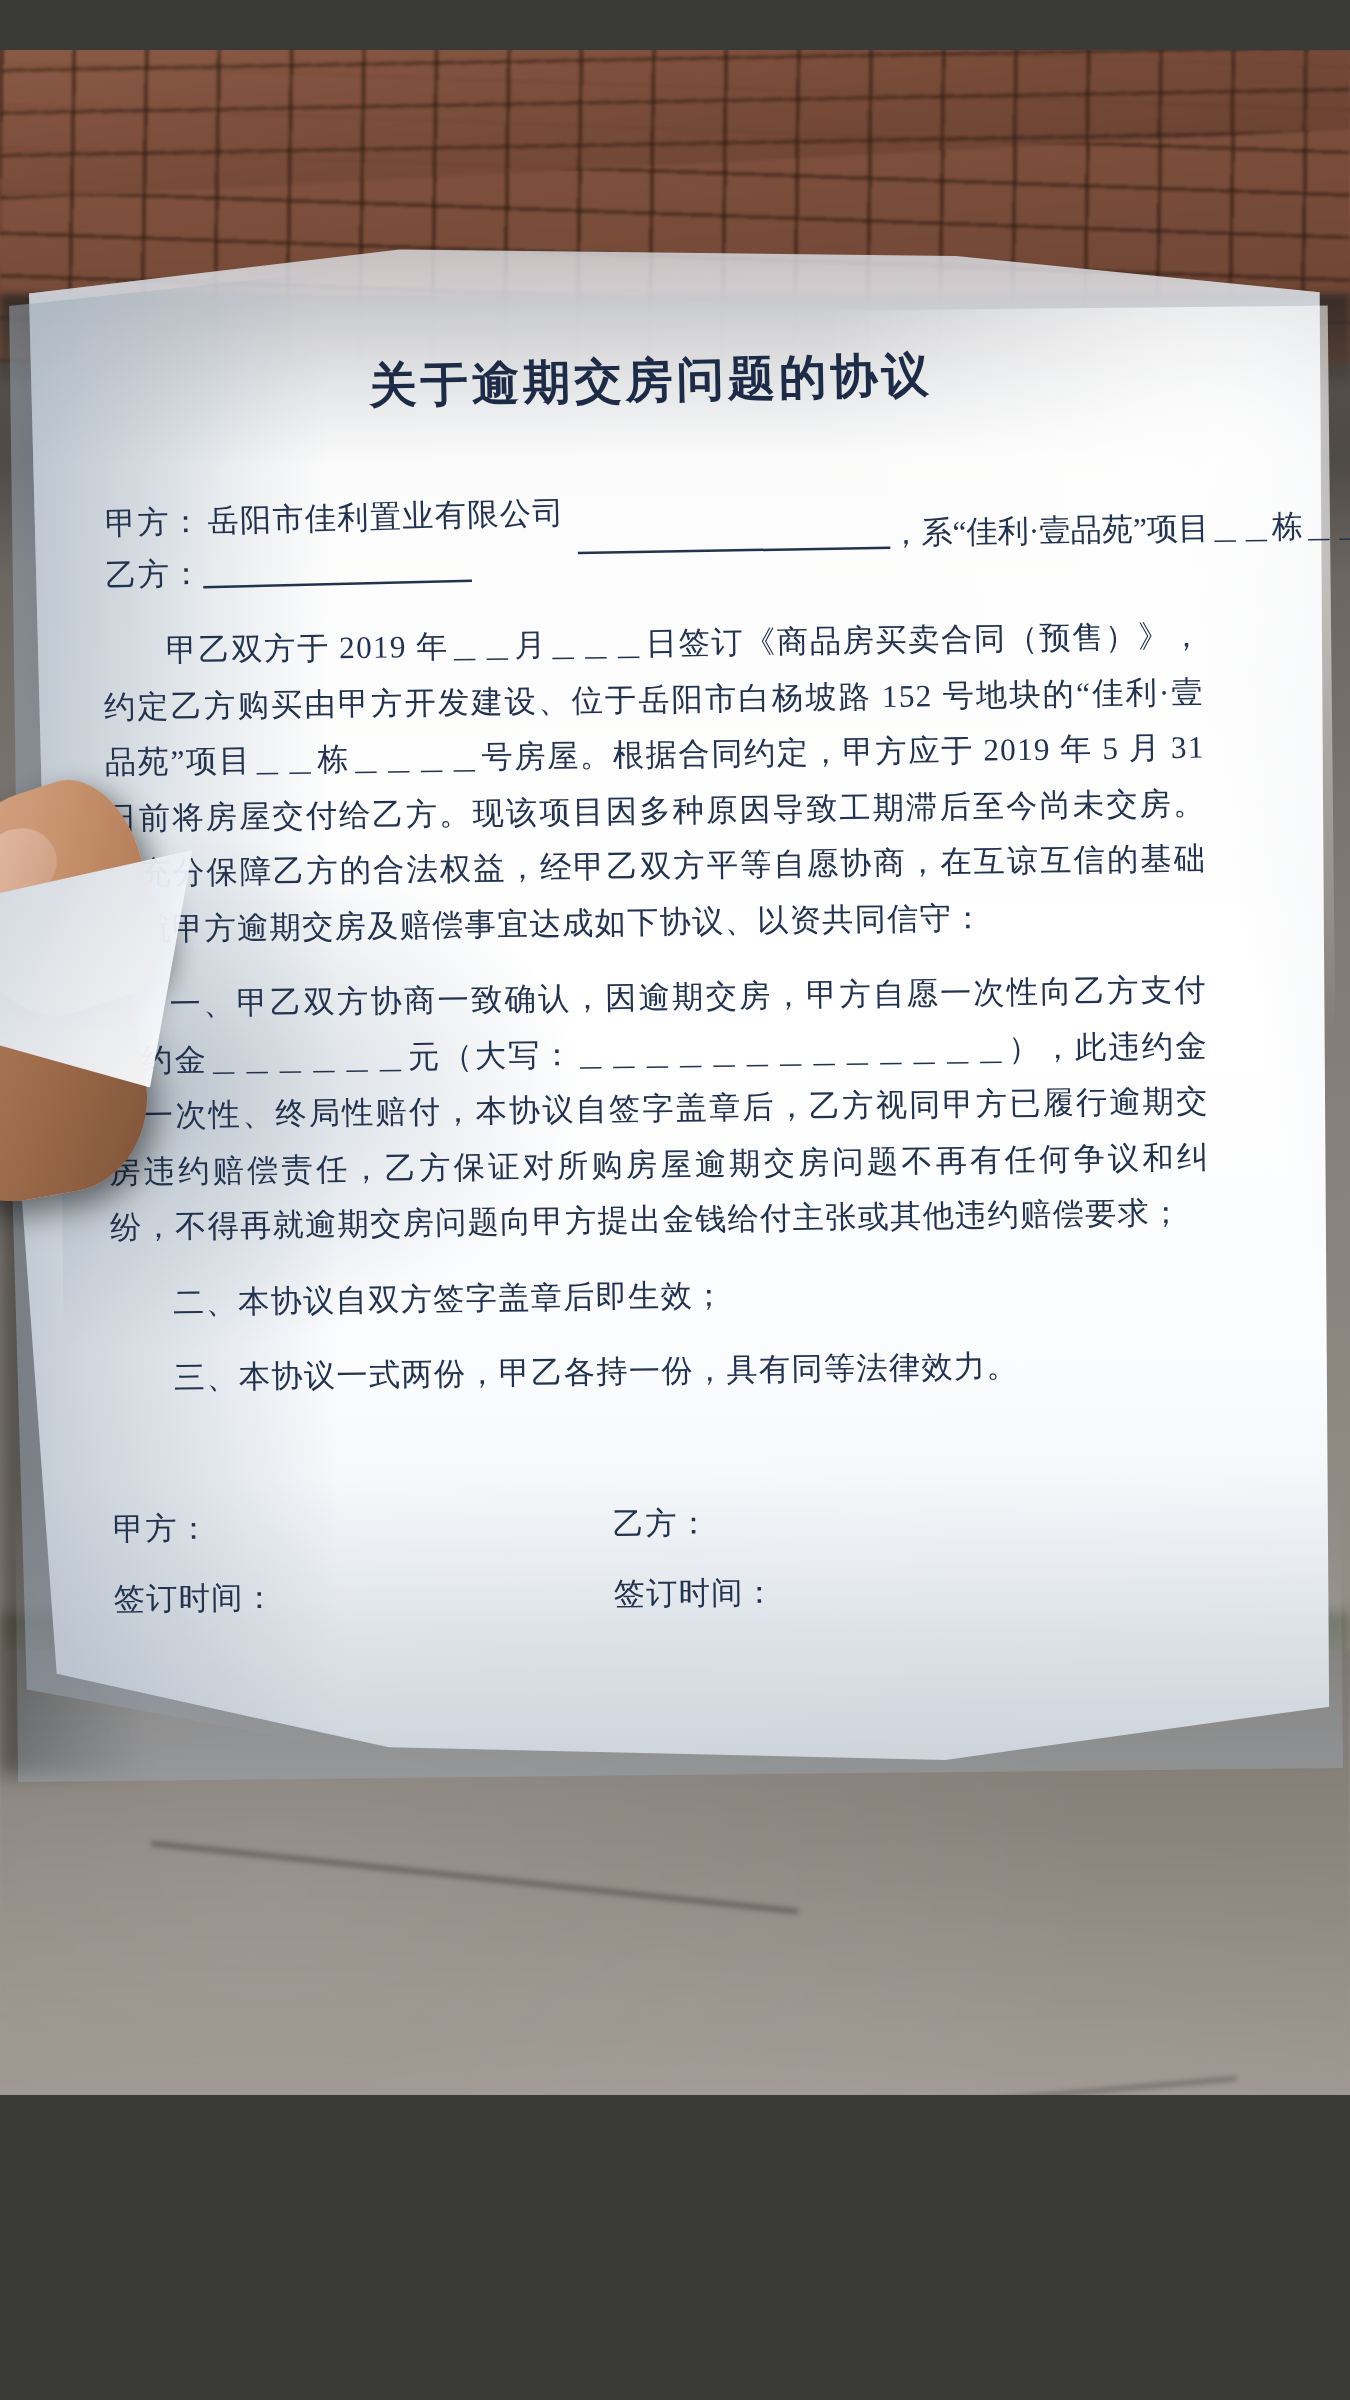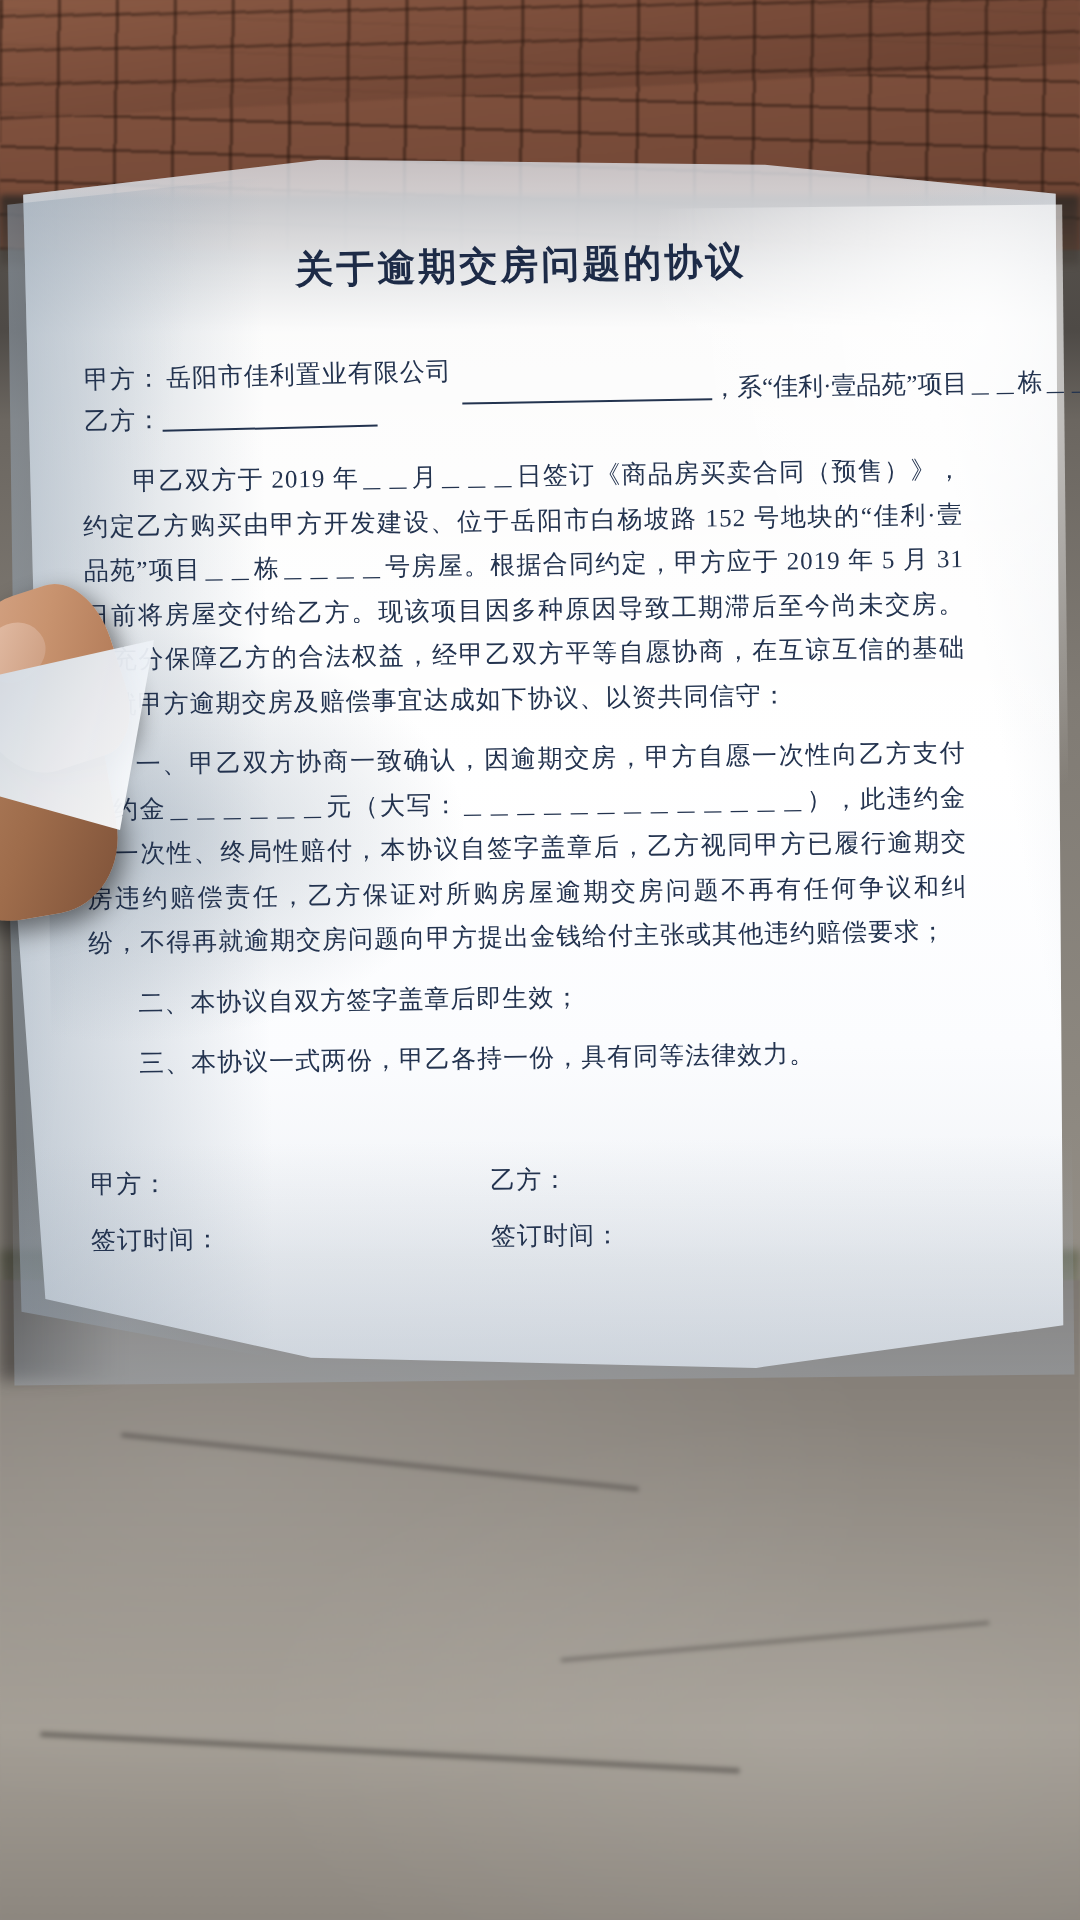--- a/index.html
+++ b/index.html
@@ -11,22 +11,23 @@
     width: 1080px;
     height: 1920px;
     overflow: hidden;
     font-family: "Liberation Serif", "DejaVu Serif", serif;
   }
 
   
   #scene {
     position: relative;
     width: 1080px;
-    height: 1920px;
+    height: 1636px;
     overflow: hidden;
+    margin-top: 40px;
   }
 
   
   .bg-base {
     position: absolute;
     inset: 0;
     background: linear-gradient(180deg,
       #6e4b3c 0px, #7a5242 60px,
       #8a5c47 120px, #6b4434 190px,
       #55504b 230px, #4e4a46 330px,

